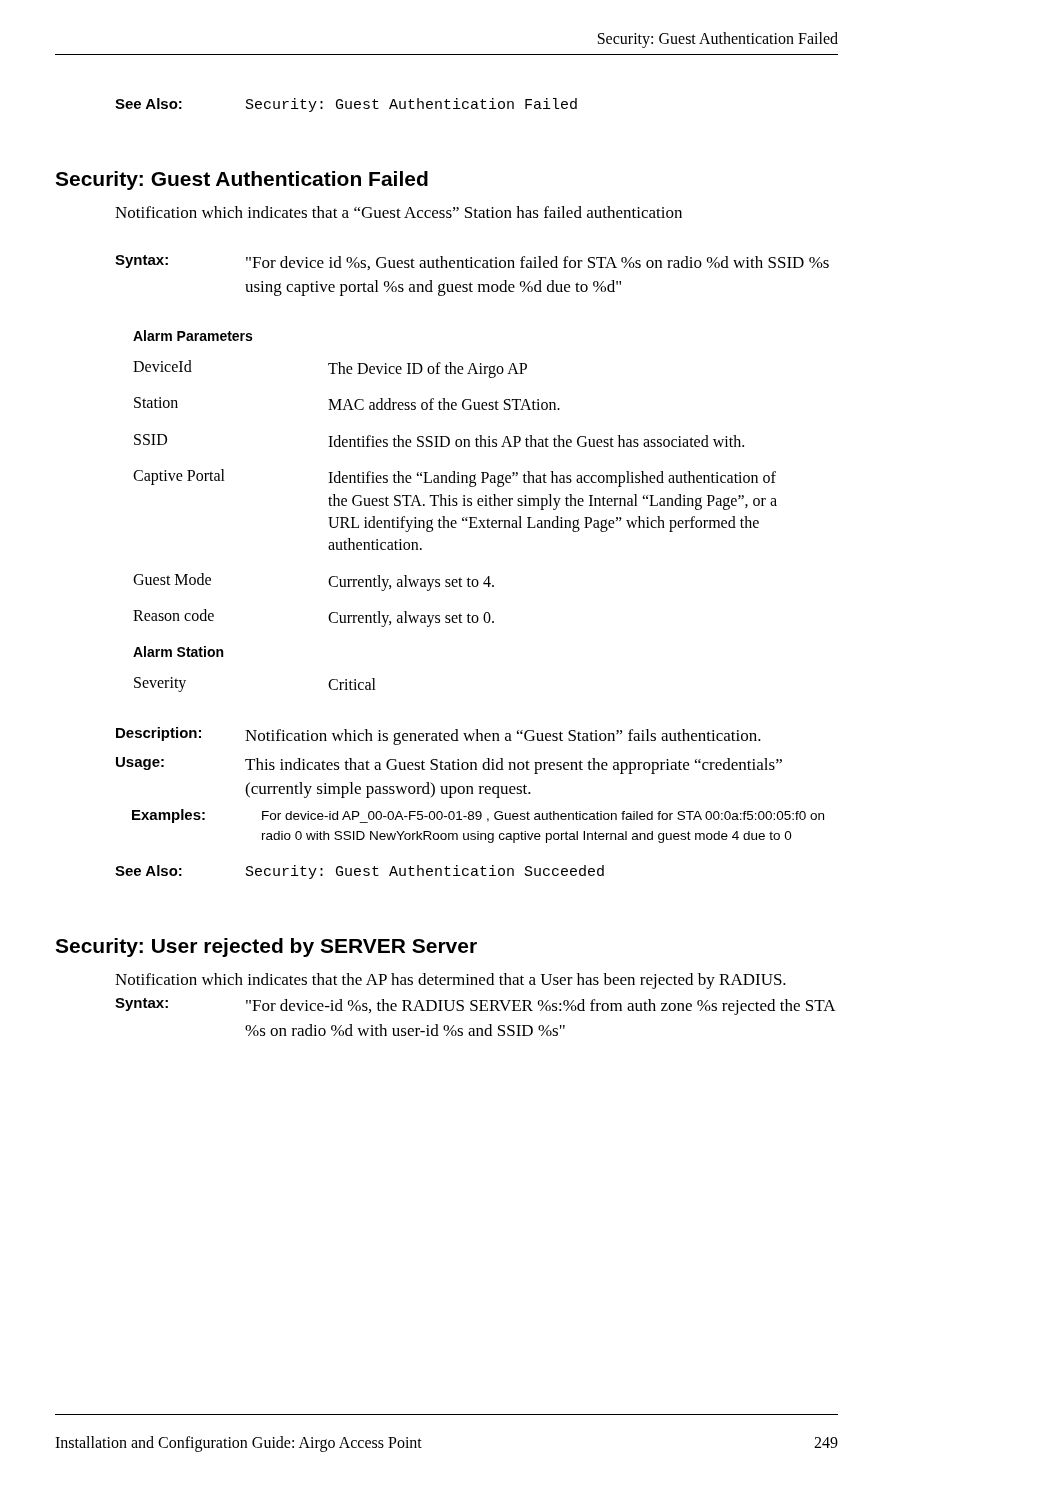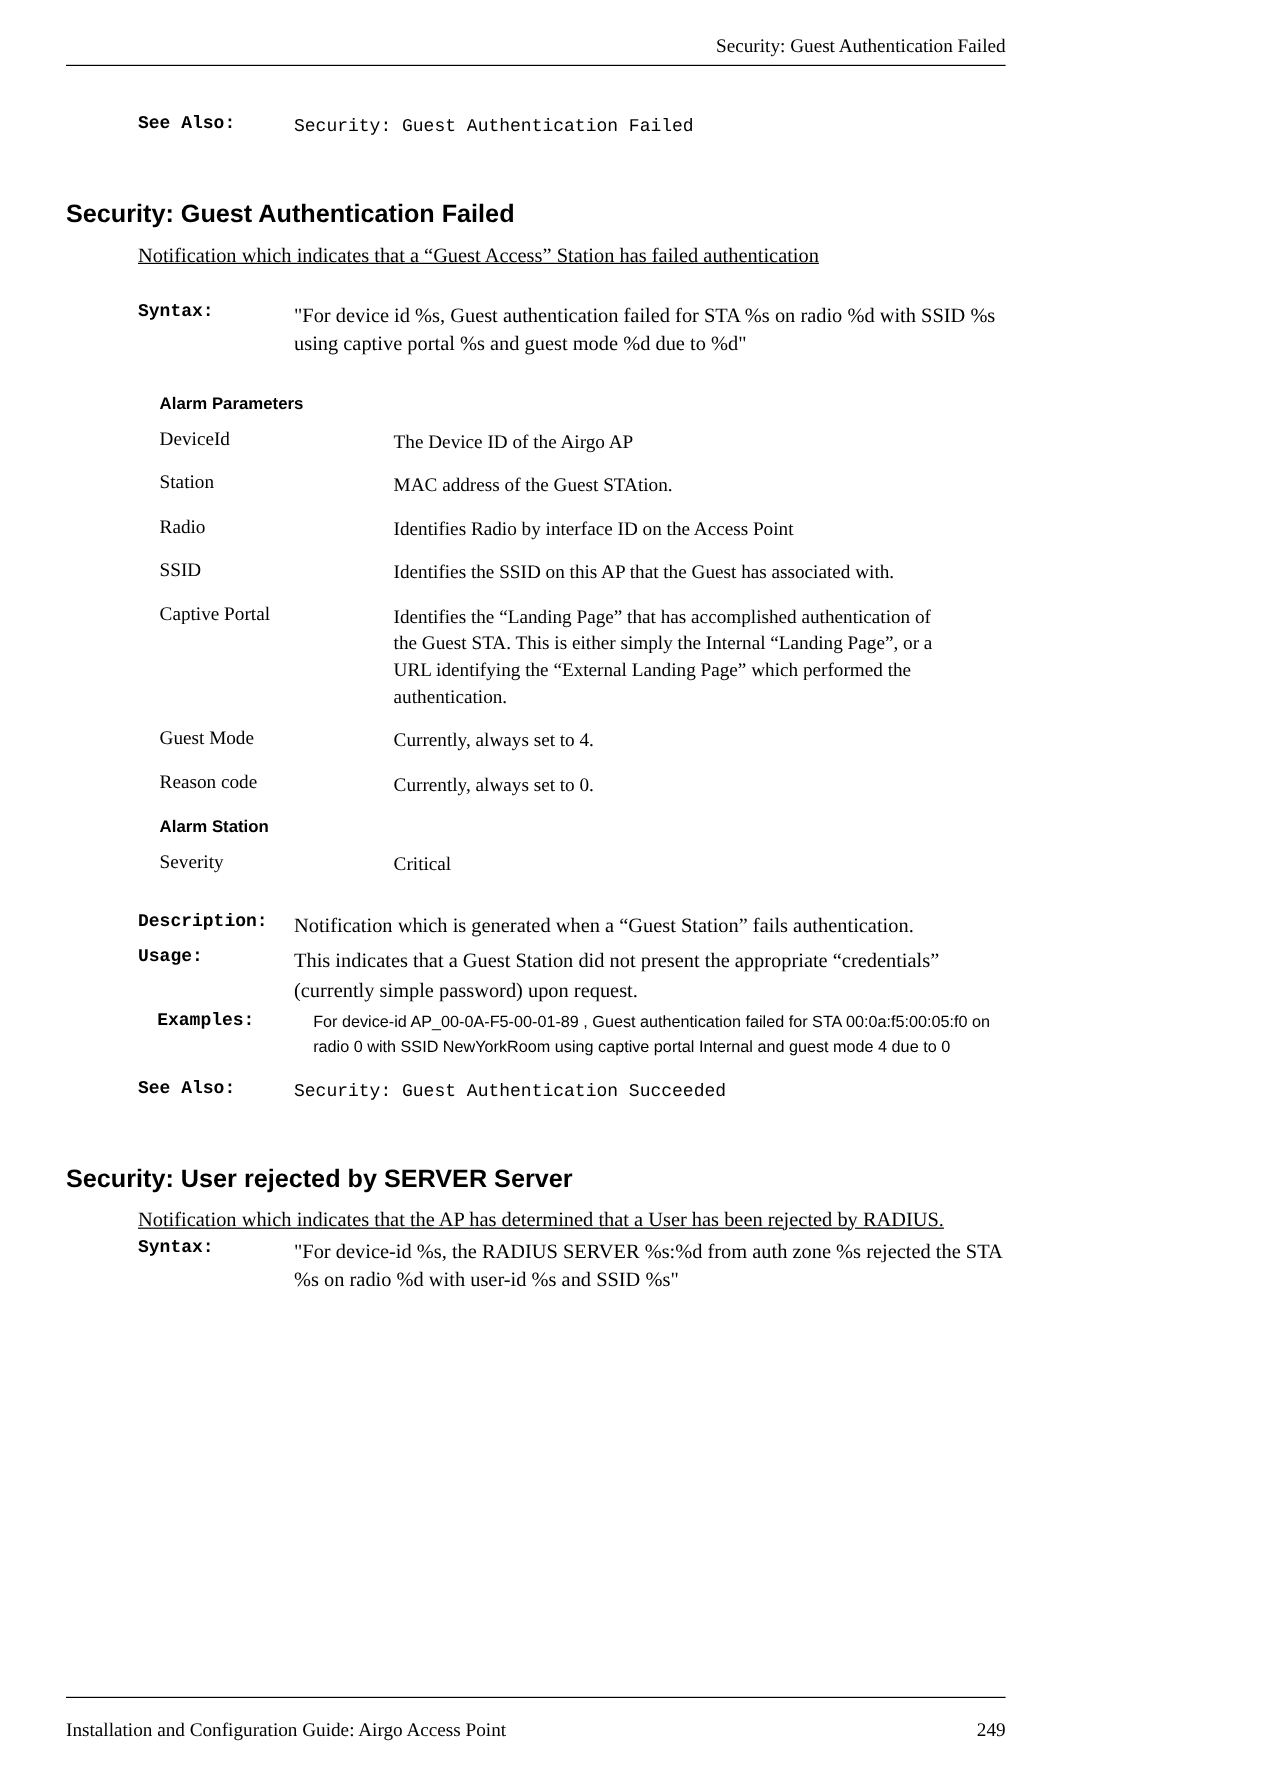--- a/index.html
+++ b/index.html
@@ -25,21 +25,21 @@
     margin-bottom: 40px;
   }
   .content {
     margin-left: 60px;
   }
   .row {
     display: flex;
     margin-bottom: 4px;
   }
   .label {
-    font-family: Liberation Mono, monospace;
+    font-family: Liberation Sans, sans-serif;
     font-weight: bold;
     font-size: 15px;
     width: 130px;
     flex-shrink: 0;
   }
   .value {
     flex: 1;
     font-size: 17px;
     line-height: 1.45;
   }
@@ -55,21 +55,20 @@
   h2.section-title {
     font-family: Arial, Helvetica, sans-serif;
     font-weight: bold;
     font-size: 21px;
     margin: 50px 0 12px 0;
   }
   .intro {
     margin-left: 60px;
     font-size: 17px;
     margin-bottom: 28px;
-    text-decoration: underline;
   }
   .param-table {
     margin: 28px 0 28px 18px;
   }
   .param-header {
     font-family: Arial, Helvetica, sans-serif;
     font-weight: bold;
     font-size: 14px;
     margin-bottom: 14px;
     margin-top: 10px;
@@ -131,24 +130,20 @@
       <div id="params-container">
           <div class="param-row">
             <div class="param-name">DeviceId</div>
             <div class="param-desc">The Device ID of the Airgo AP</div>
           </div>
           <div class="param-row">
             <div class="param-name">Station</div>
             <div class="param-desc">MAC address of the Guest STAtion.</div>
           </div>
           <div class="param-row">
-            <div class="param-name">Radio</div>
-            <div class="param-desc">Identifies Radio by interface ID on the Access Point</div>
-          </div>
-          <div class="param-row">
             <div class="param-name">SSID</div>
             <div class="param-desc">Identifies the SSID on this AP that the Guest has associated with.</div>
           </div>
           <div class="param-row">
             <div class="param-name">Captive Portal</div>
             <div class="param-desc">Identifies the “Landing Page” that has accomplished authentication of the Guest STA. This is either simply the Internal “Landing Page”, or a URL identifying the “External Landing Page” which performed the authentication.</div>
           </div>
           <div class="param-row">
             <div class="param-name">Guest Mode</div>
             <div class="param-desc">Currently, always set to 4.</div>

